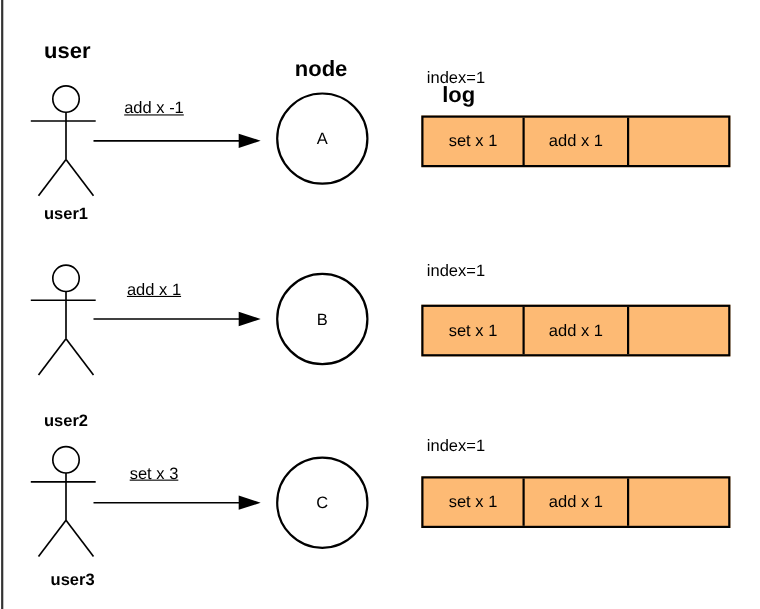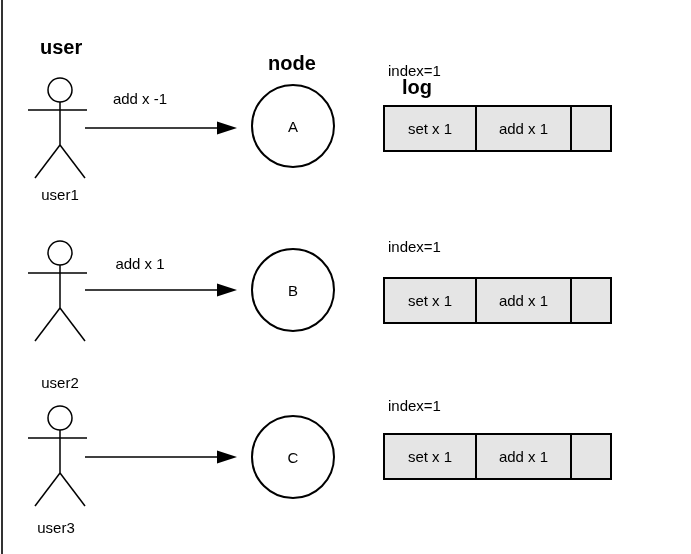--- a/index.html
+++ b/index.html
@@ -22,43 +22,43 @@
     position: absolute;
     font-size: 20px;
     font-weight: bold;
     white-space: nowrap;
   }
   .actor-label, .msg-label, .index-label {
     position: absolute;
     font-size: 15px;
     white-space: nowrap;
   }
-  .actor-label { width: 68px; text-align: center; }
-  .msg-label   { width: 110px; text-align: center; }
+  .actor-label { width: 68px; text-align: center; font-weight: bold; }
+  .msg-label   { width: 110px; text-align: center; text-decoration: underline; }
   .actor-svg, .arrow-svg { position: absolute; display: block; }
   .node-circle {
     position: absolute;
     width: 84px; height: 84px;
     border: 2px solid #000000;
     border-radius: 50%;
     box-sizing: border-box;
     display: flex;
     align-items: center;
     justify-content: center;
     font-size: 15px;
     background: #ffffff;
   }
   .log-table {
     position: absolute;
     left: 383px;
-    width: 229px; height: 47px;
+    width: 281px; height: 47px;
     border: 2px solid #000000;
     box-sizing: border-box;
     display: flex;
-    background: #e5e5e5;
+    background: #fdba74;
   }
   .log-cell {
     display: flex;
     align-items: center;
     justify-content: center;
     font-size: 15px;
     box-sizing: border-box;
     white-space: nowrap;
   }
   .log-cell.c1 { width: 92px; border-right: 2px solid #000000; }
@@ -122,21 +122,22 @@
     <div class="log-cell c3"></div>
   </div>
 
   <svg class="actor-svg" style="left:26px; top:404px;" width="64" height="106" viewBox="0 0 64 106">
     <circle cx="34" cy="14" r="12" fill="none" stroke="#000" stroke-width="1.5"></circle>
     <line x1="34" y1="26" x2="34" y2="69" stroke="#000" stroke-width="1.5"></line>
     <line x1="2" y1="34" x2="61" y2="34" stroke="#000" stroke-width="1.5"></line>
     <line x1="34" y1="69" x2="9" y2="102" stroke="#000" stroke-width="1.5"></line>
     <line x1="34" y1="69" x2="59" y2="102" stroke="#000" stroke-width="1.5"></line>
   </svg>
-  <div class="actor-label" style="left:22px; top:519px;">user3</div>
+  <div class="actor-label" style="left:32px; top:519px;">user3</div>
+  <div class="msg-label" style="left:85px; top:422px;">set x 3</div>
   <svg class="arrow-svg" style="left:83px; top:447px;" width="156" height="20" viewBox="0 0 156 20">
     <line x1="2" y1="10" x2="136" y2="10" stroke="#000" stroke-width="1.5"></line>
     <polygon points="154,10 134,3.5 134,16.5" fill="#000"></polygon>
   </svg>
   <div class="node-circle" style="left:251px; top:415px;">
     <span>C</span>
   </div>
   <div class="index-label" style="top:397px;">index=1</div>
   <div class="log-table" style="top:433px;">
     <div class="log-cell c1">set x 1</div>

